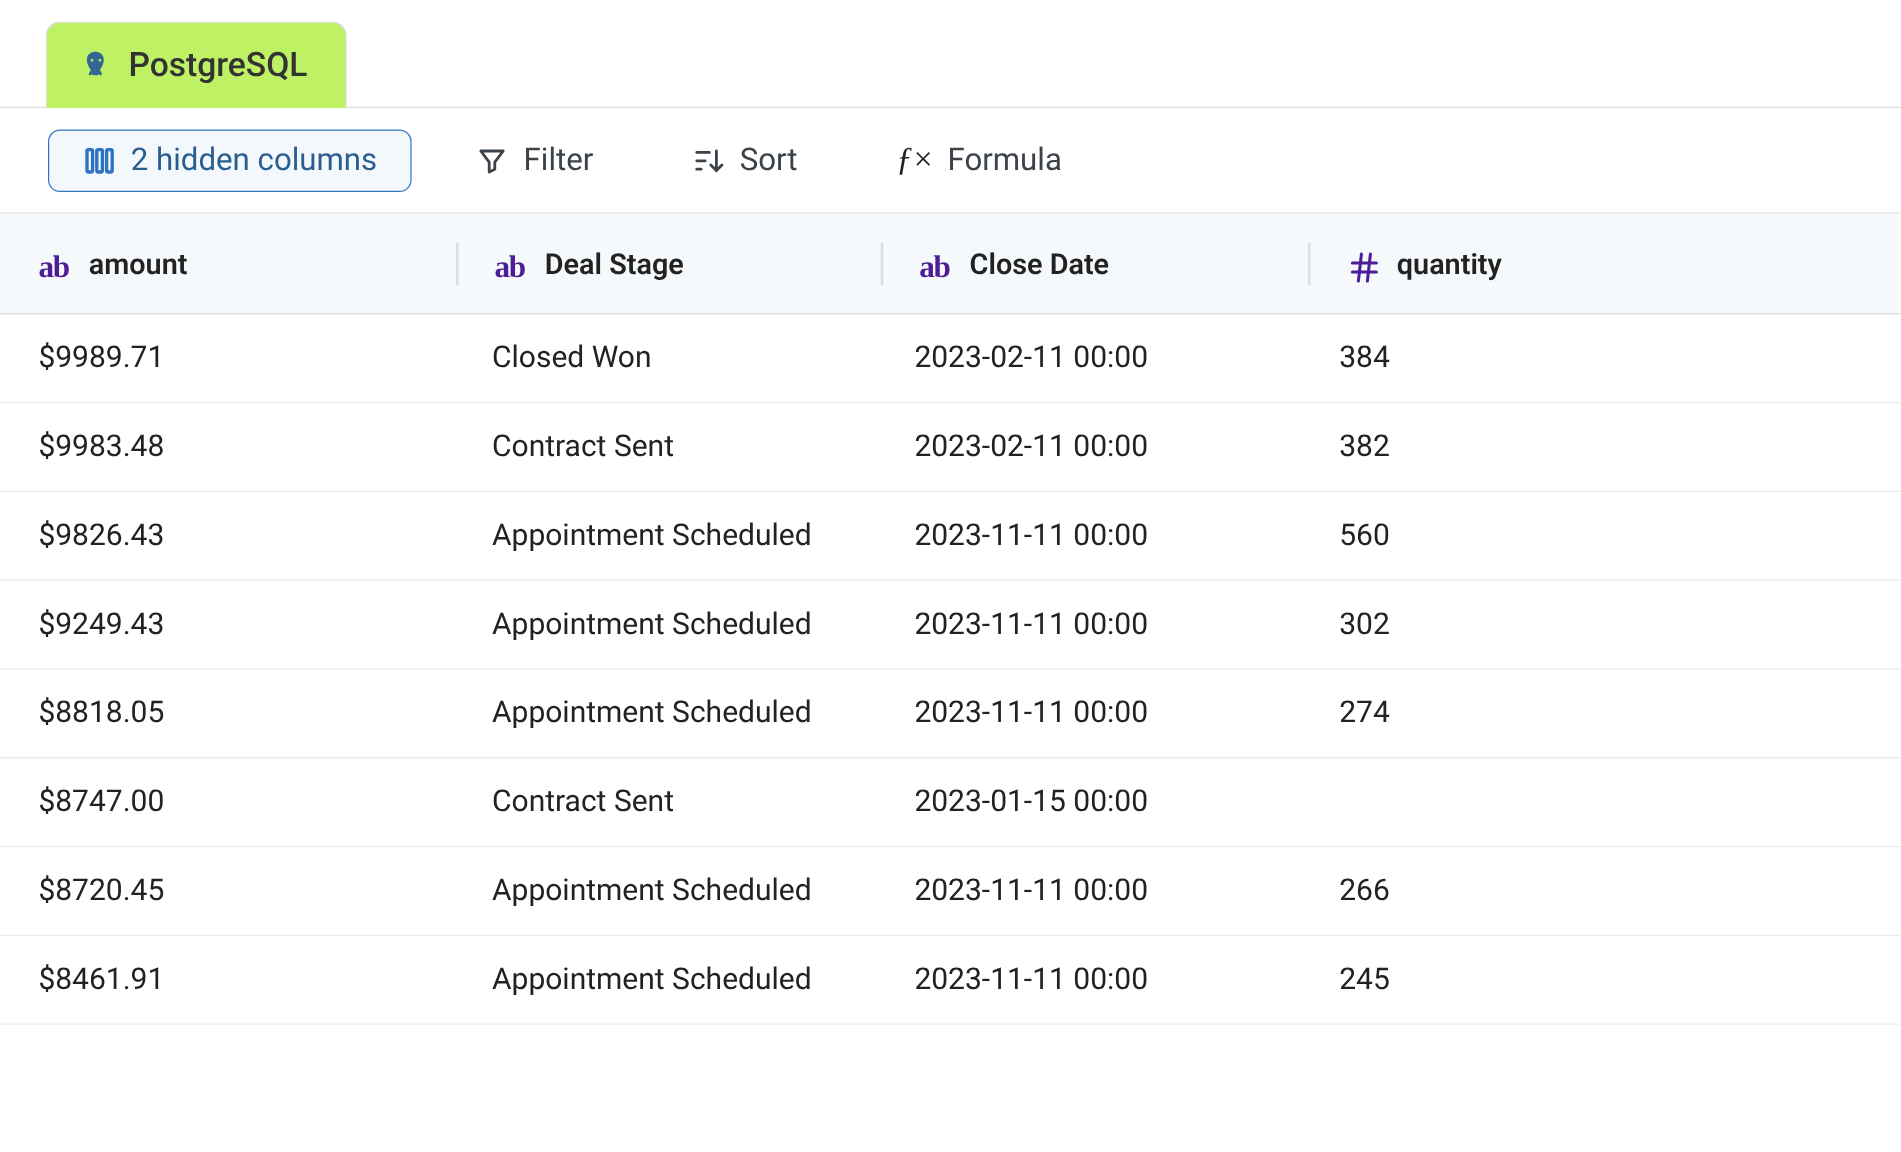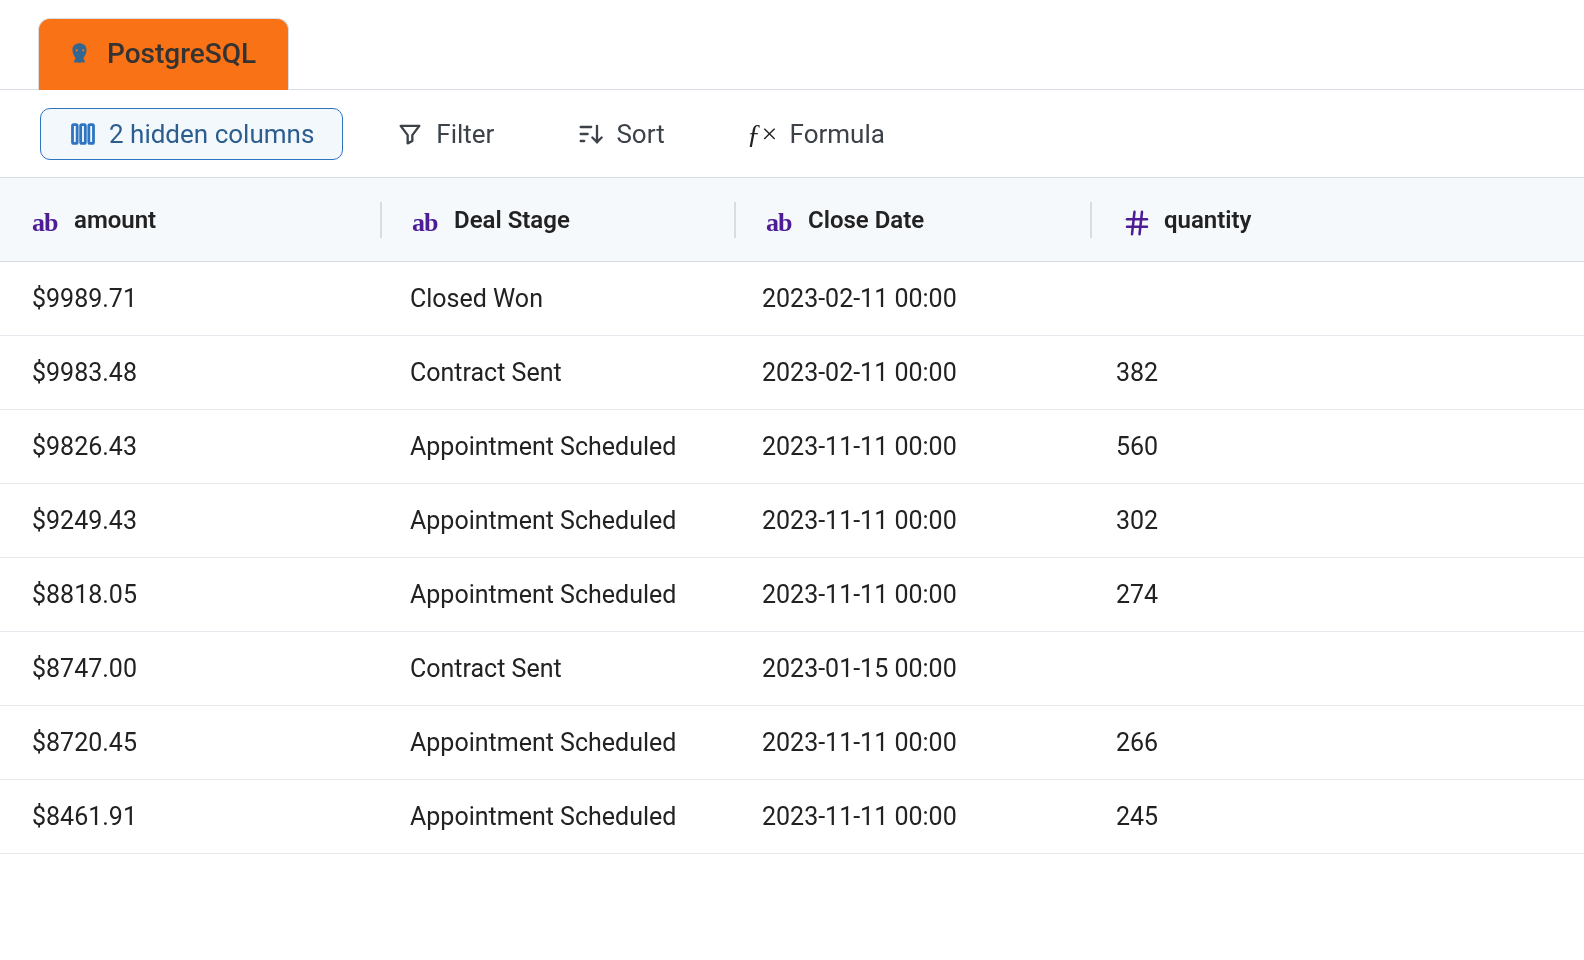--- a/index.html
+++ b/index.html
@@ -22,21 +22,21 @@
   }
   .tab {
     display: flex;
     align-items: center;
     gap: 14px;
     padding: 18px 32px 20px 28px;
     border: 1px solid #d8dde3;
     border-bottom: none;
     border-top-left-radius: 12px;
     border-top-right-radius: 12px;
-    background: #f97316;
+    background: #bef264;
     position: relative;
     top: 1px;
     font-size: 28px;
     font-weight: 500;
     color: #333;
   }
   .elephant-icon {
     width: 26px;
     height: 26px;
     color: #336791;
@@ -226,20 +226,21 @@
     </span>
     <span>quantity</span>
   </div>
 </div>
 
 <div class="tbody" id="tbody">
     <div class="tr">
     <div class="td td-amount">$9989.71</div>
     <div class="td td-stage">Closed Won</div>
     <div class="td td-close">2023-02-11 00:00</div>
+    <div class="td td-qty">384</div>
   </div>
     <div class="tr">
     <div class="td td-amount">$9983.48</div>
     <div class="td td-stage">Contract Sent</div>
     <div class="td td-close">2023-02-11 00:00</div>
     <div class="td td-qty">382</div>
   </div>
     <div class="tr">
     <div class="td td-amount">$9826.43</div>
     <div class="td td-stage">Appointment Scheduled</div>

